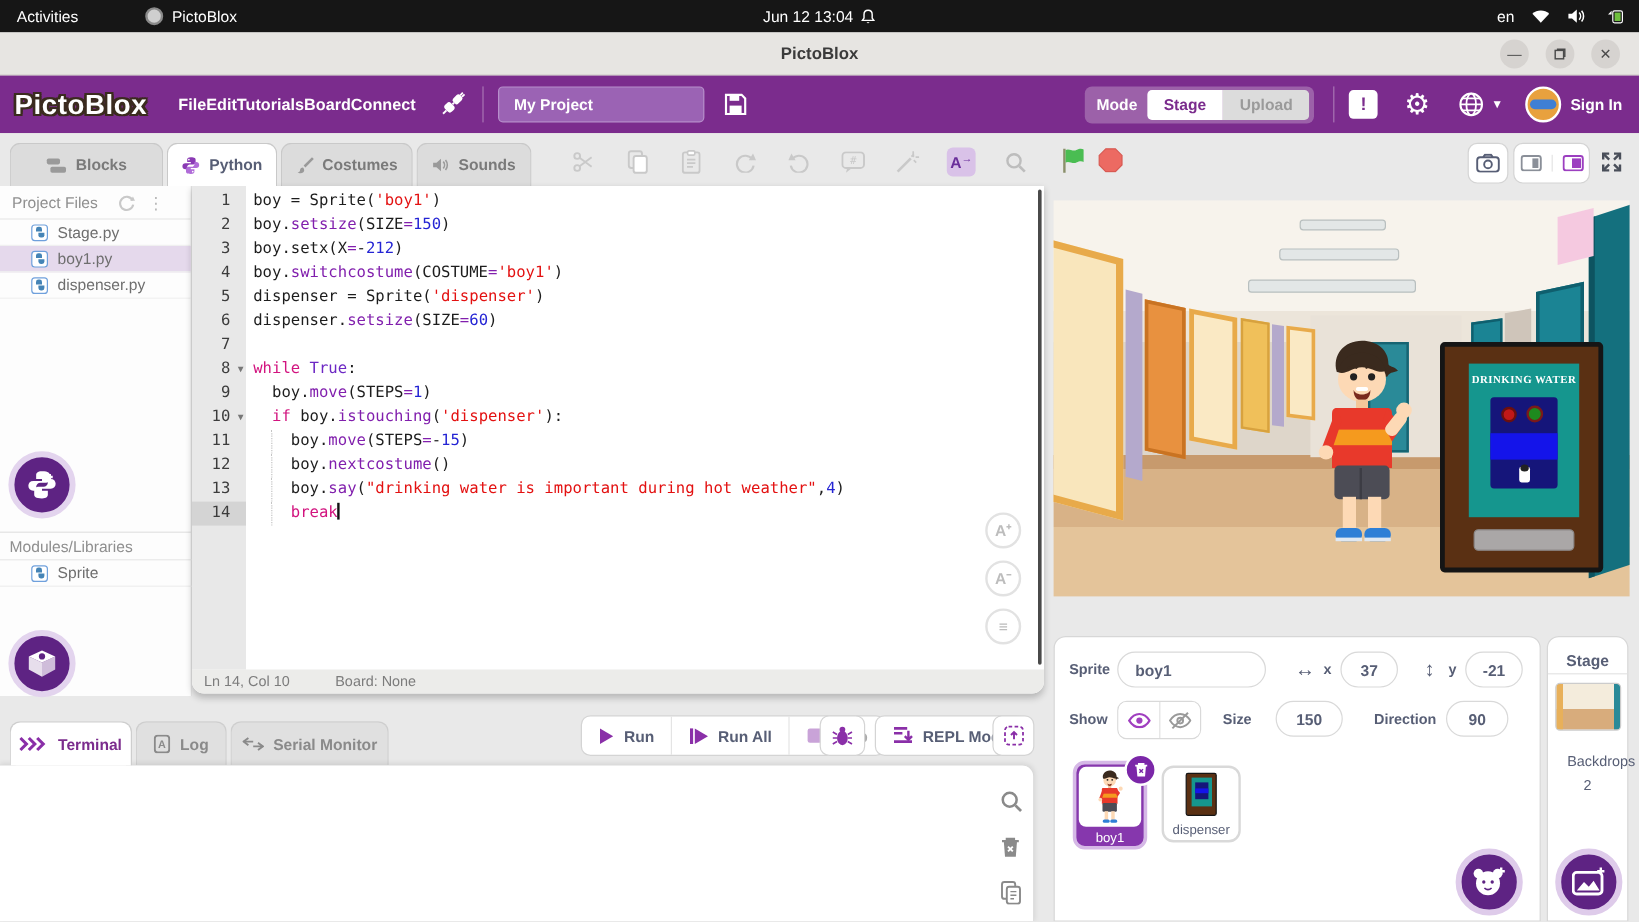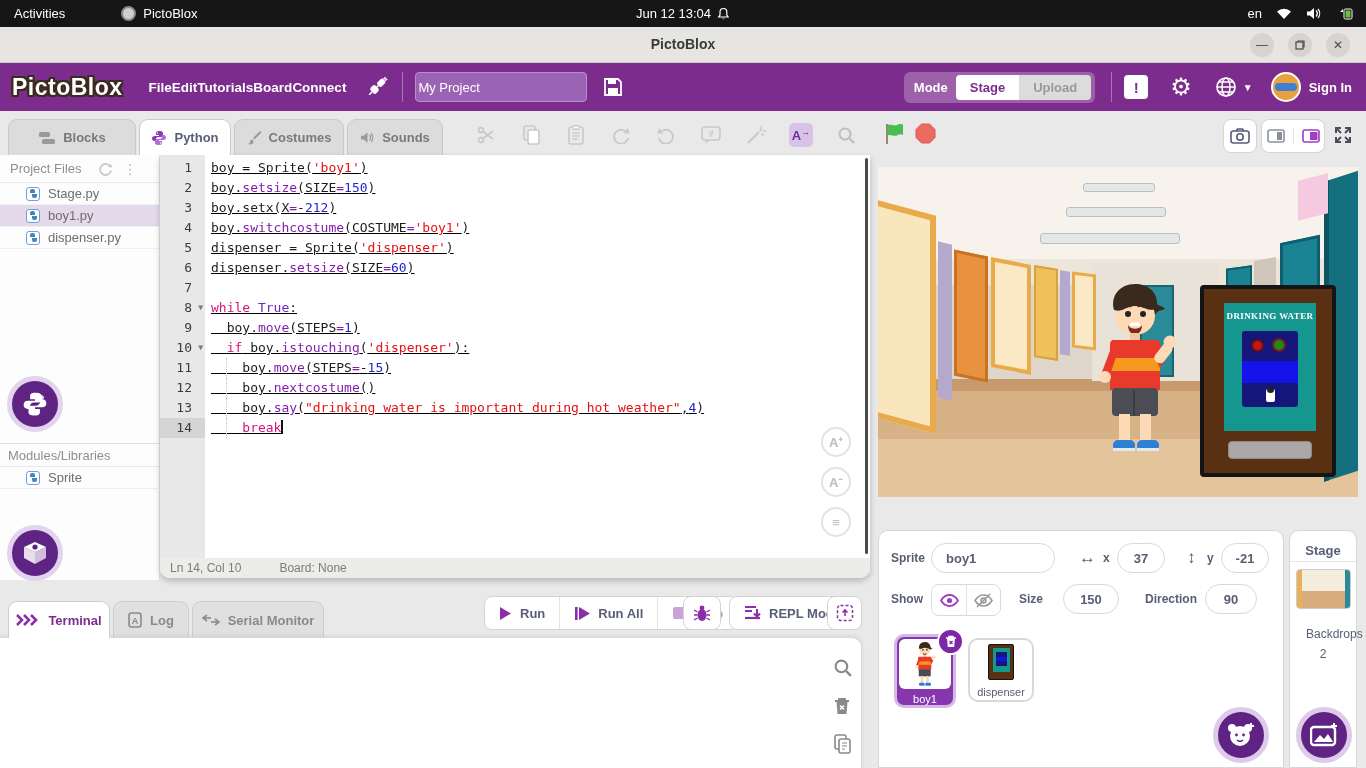--- a/index.html
+++ b/index.html
@@ -29,21 +29,21 @@
   
   .menubar { position:absolute; left:0; top:63px; width:1366px; height:48px; background:#7b2c8d;
     display:flex; align-items:center; color:#fff; }
   .logo { font-size:23px; font-weight:800; letter-spacing:.5px; margin-left:12px; color:#fff;
     text-shadow:2px 2px 0 #3b2b1f,-2px 2px 0 #3b2b1f,2px -2px 0 #3b2b1f,-2px -2px 0 #3b2b1f,
       0 2px 0 #3b2b1f,0 -2px 0 #3b2b1f,2px 0 0 #3b2b1f,-2px 0 0 #3b2b1f; }
   .menu-items { display:flex; margin-left:26px; font-size:13.5px; font-weight:600; }
   .menu-items span { cursor:pointer; }
   .mb-divider { width:1px; height:30px; background:rgba(255,255,255,.35); margin:0 12px; }
   .proj-input { width:172px; height:30px; background:#9b63b4; border:1px solid #b78fcb;
-    border-radius:4px; color:#fff; font-weight:normal; font-size:13px; padding:0 2px;
+    border-radius:4px; color:#fff; font-weight:bold; font-size:13px; padding:0 12px;
     font-family:"Liberation Sans",sans-serif; }
   .icon-btn { background:none; border:none; cursor:pointer; display:flex; align-items:center; }
   .mode-wrap { display:flex; align-items:center; background:rgba(255,255,255,.25);
     border-radius:6px; padding:3px 4px 3px 10px; margin-left:auto; }
   .mode-label { font-size:13px; font-weight:bold; margin-right:8px; }
   .mode-toggle { display:flex; border-radius:4px; overflow:hidden; }
   .mode-opt { font-size:13px; font-weight:bold; padding:5px 14px; cursor:pointer; }
   .mode-opt.sel { background:#fff; color:#7b2c8d; }
   .mode-opt.unsel { background:#dcdcdc; color:#9a9a9a; }
   .alert-badge { width:24px; height:24px; background:#fff; border-radius:4px; color:#7b2c8d;
@@ -95,21 +95,21 @@
 
   .editor { position:absolute; left:160px; top:155px; width:710px; height:423px; background:#fff;
     border-radius:0 0 10px 10px; box-shadow:0 3px 6px rgba(0,0,0,.22); }
   .gutter { position:absolute; left:0; top:0; width:45px; height:403px; background:#e8e8e8;
     font-family:"DejaVu Sans Mono",monospace; font-size:13px; color:#3c3c3c; padding-top:3px; }
   .gut-line { height:20px; line-height:20px; text-align:right; padding-right:13px; position:relative; }
   .gut-line.active { background:#d4d4d4; }
   .gut-line .fold { position:absolute; right:2px; top:0; font-size:8px; color:#777; }
   .code-pane { position:absolute; left:45px; top:0; right:0; height:403px; overflow:hidden;
     font-family:"DejaVu Sans Mono",monospace; font-size:13px; padding-top:3px; cursor:text; }
-  .code-line { height:20px; line-height:20px; white-space:pre; padding-left:6px; position:relative;text-decoration:underline; }
+  .code-line { height:20px; line-height:20px; white-space:pre; padding-left:6px; position:relative; }
   .tk-d { color:#1d1d1d; } .tk-k { color:#d2147f; } .tk-m { color:#811fad; }
   .tk-s { color:#e31111; } .tk-n { color:#2424d4; } .tk-o { color:#811fad; }
   .tk-b { color:#6d28c4; }
   .indent-guide { position:absolute; left:21px; top:0; bottom:0; border-left:1px dotted #c4c4c4; }
   .cursor-caret { display:inline-block; width:1.5px; height:14px; background:#111;
     vertical-align:-2px; }
   .ed-scrollbar { position:absolute; right:2px; top:3px; width:3px; height:396px; background:#4a4a4a;
     border-radius:2px; }
   .float-btn { position:absolute; width:30px; height:30px; border-radius:50%; background:#fff;
     border:2px solid #e2e2e2; color:#bdbdbd; font-size:13px; font-weight:bold; display:flex;

